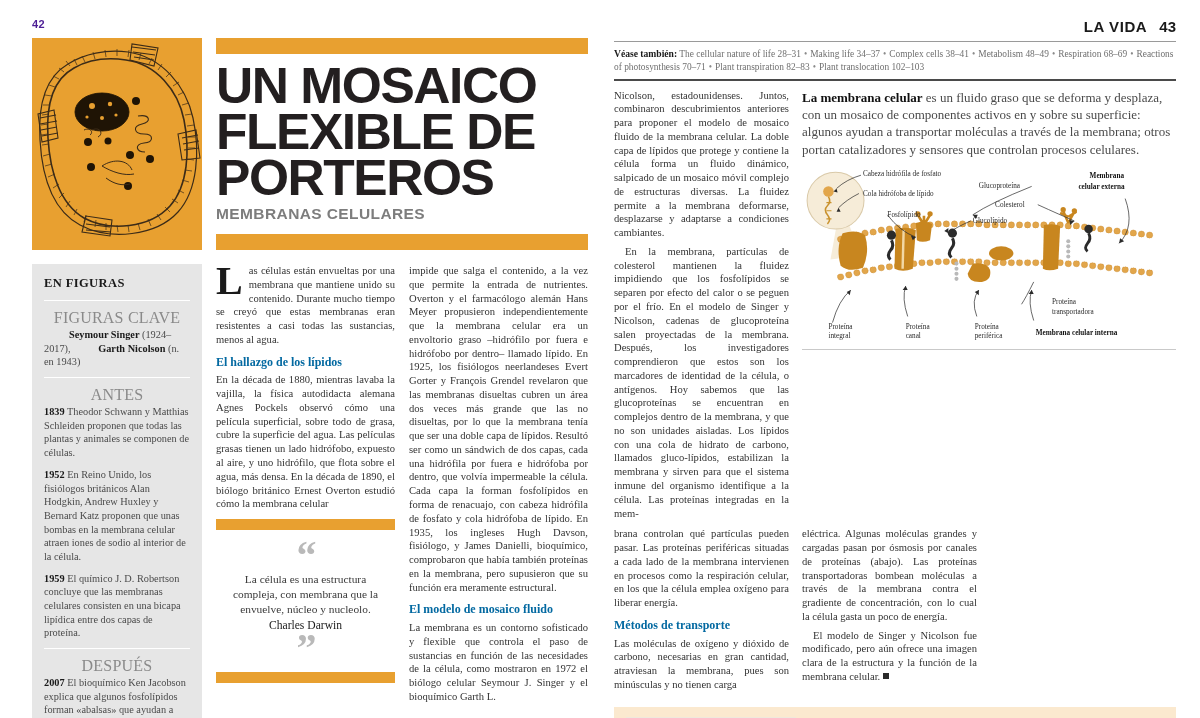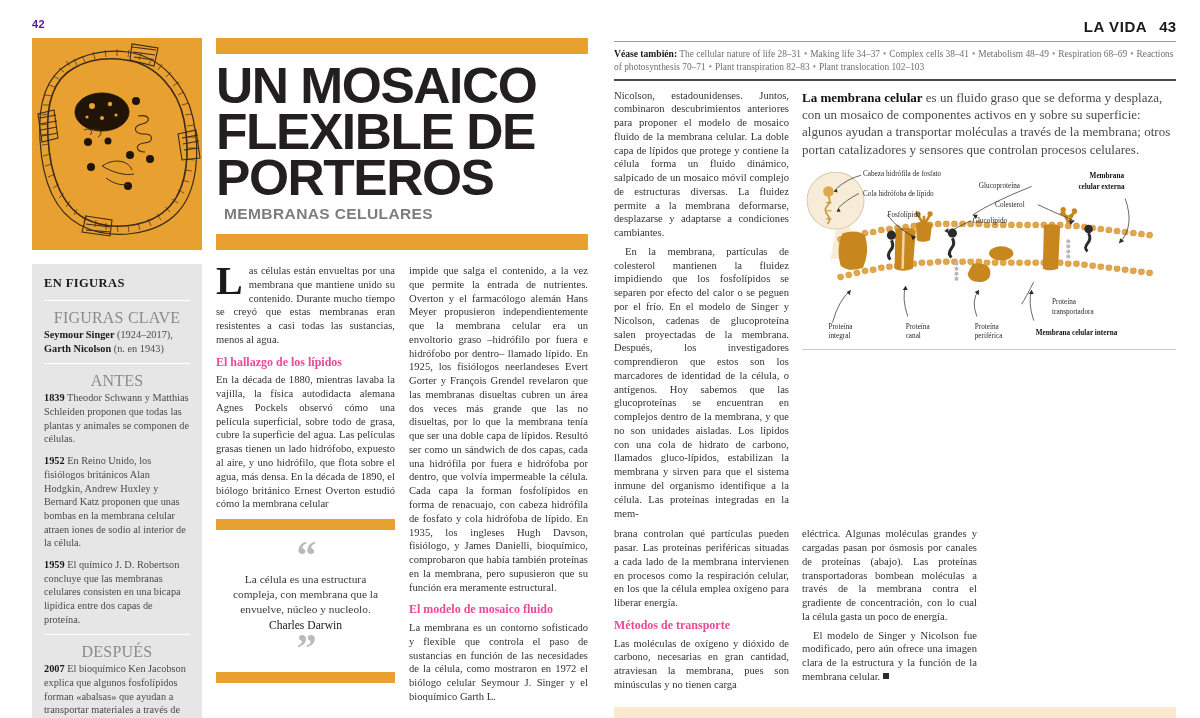--- a/index.html
+++ b/index.html
@@ -25,49 +25,49 @@
   .cell-box { width:170px; height:212px; background:#e8a030; position:relative; overflow:hidden; }
   .cell-box svg { position:absolute; inset:0; }
 
   
   .context { margin-top:14px; background:#e6e6e6; padding:12px 12px 16px 12px; width:170px; }
   .context h3 { margin:0 0 9px 0; font-family:"Liberation Serif", serif; font-weight:bold; font-size:12.5px; letter-spacing:.4px; color:#1a1a1a; }
   .ctx-rule { height:1px; background:#ffffff; margin:8px 0 7px 0; }
   .ctx-kicker { font-size:16px; color:#8a8a8a; letter-spacing:.2px; line-height:1.25;text-align:center; }
   .ctx-p { font-size:10.3px; line-height:1.33; color:#4a4a4a; margin:0 0 8px 0; }
   .ctx-p:last-child { margin-bottom:2px; }
-  .ctx-p b, .ctx-kicker b { color:#1a1a1a; }
+  .ctx-p b, .ctx-kicker b { color:#1a1a1a;margin-left:25px; }
   .ctx-year { font-weight:bold; color:#1a1a1a; }
 
   
   .bar { height:16px; background:#e8a030; }
   .title-wrap { margin-bottom:0; }
   h1.headline {
     font-family:"Liberation Sans", sans-serif;
     font-weight:bold; font-style:normal;
     font-size:50px; line-height:0.92;
     letter-spacing:-1.4px;
     color:#231f20; margin:9px 0 4px 0;
     transform:scaleX(1.03); transform-origin:left center;
   }
   .subhead {
     font-family:"Liberation Sans", sans-serif; font-weight:bold;
     font-size:15.5px; letter-spacing:.4px; color:#7d7d7d;
-    margin:4px 0 11px 8px;
+    margin:4px 0 11px 0;
   }
 
   
   .article { margin-top:14px; display:flex; gap:14px; }
   .acol { width:179px; flex:0 0 179px; }
   .acol p, .acol .dropwrap { font-size:10.6px; line-height:1.30; text-align:justify; margin:0 0 5px 0; color:#333; }
   .dropcap {
     float:left; font-family:"Liberation Serif", serif; font-weight:bold;
     font-size:40px; line-height:30px; padding:2px 6px 0 0; color:#1a1a1a;
   }
-  .sechead { font-weight:bold; font-size:12px; color:#ec4899; margin:9px 0 4px 0; line-height:1.15; }
+  .sechead { font-weight:bold; font-size:12px; color:#0369a1; margin:9px 0 4px 0; line-height:1.15; }
 
   
   .quote-block { margin:8px 0 0 0; }
   .quote-inner { text-align:center; padding:4px 4px 2px 4px; }
   .qmark { font-family:"Liberation Serif", serif; font-weight:bold; font-size:40px; line-height:28px; color:#b9b9b9; letter-spacing:-2px; }
   .qmark.open { margin:8px 0 2px 0; }
   .qmark.close { margin:2px 0 8px 0; }
   .qtext { font-size:11.4px; line-height:1.32; color:#3a3a3a; margin:2px 6px; }
   .qauthor { font-weight:normal; font-size:11.6px; color:#1a1a1a; margin-top:1px; }
   .qbar { height:11px; background:#e8a030; }

